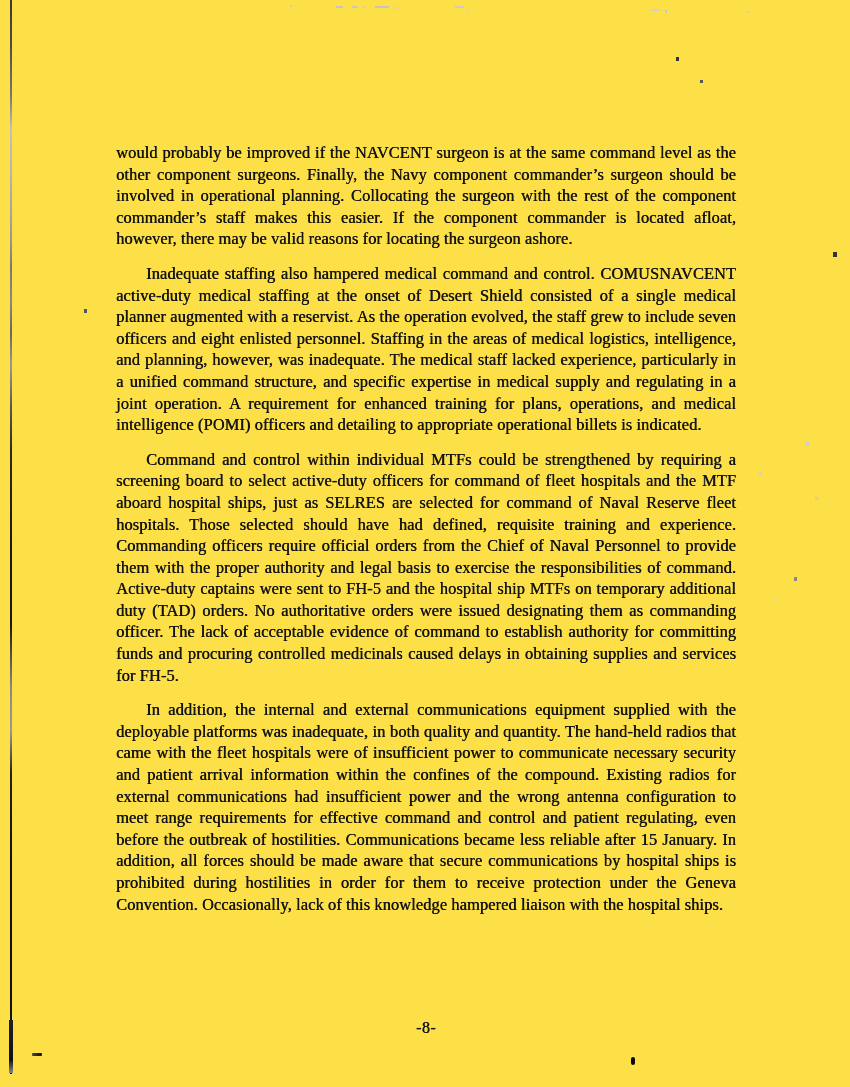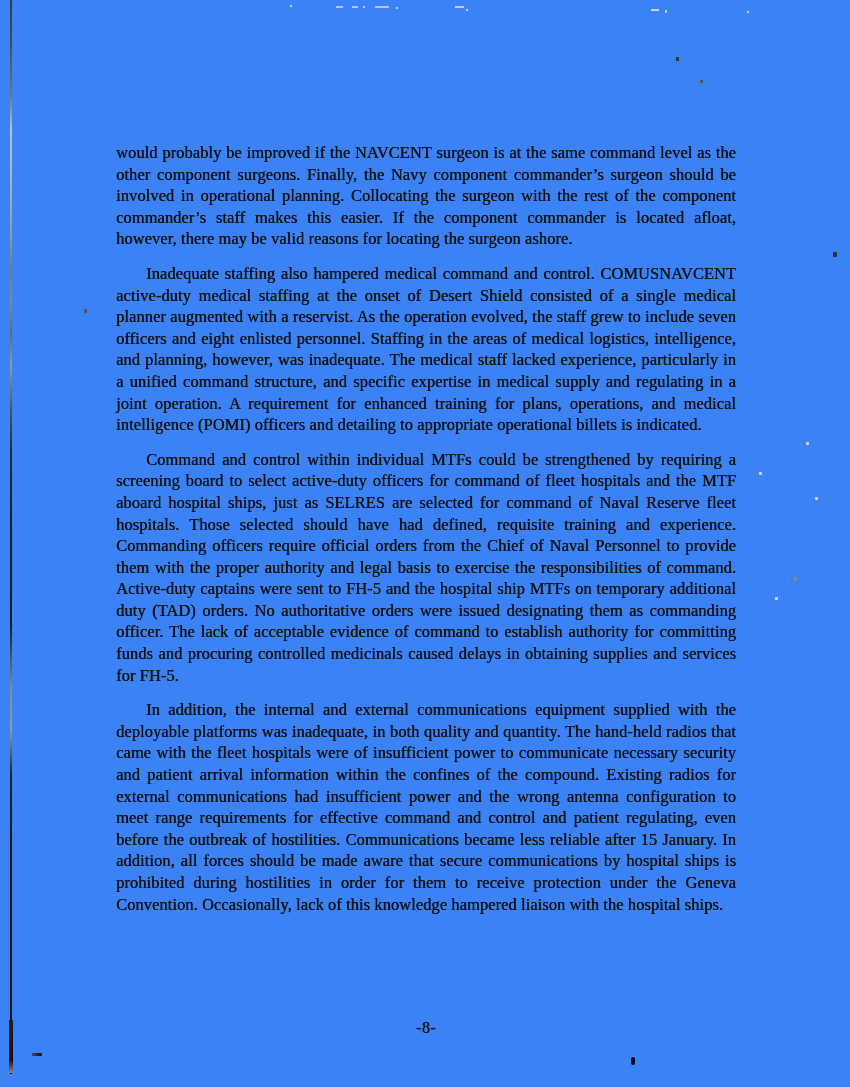--- a/index.html
+++ b/index.html
@@ -4,21 +4,21 @@
 <style>
   html, body {
     margin: 0;
     padding: 0;
     background: #ffffff;
   }
   .page {
     position: relative;
     width: 850px;
     height: 1087px;
-    background: #3b82f6;
+    background: #fde047;
     overflow: hidden;
     font-family: "Liberation Serif", "DejaVu Serif", serif;
   }
   
   .scan-vline {
     position: absolute;
     left: 10px;
     top: 0;
     width: 2px;
     height: 1074px;

